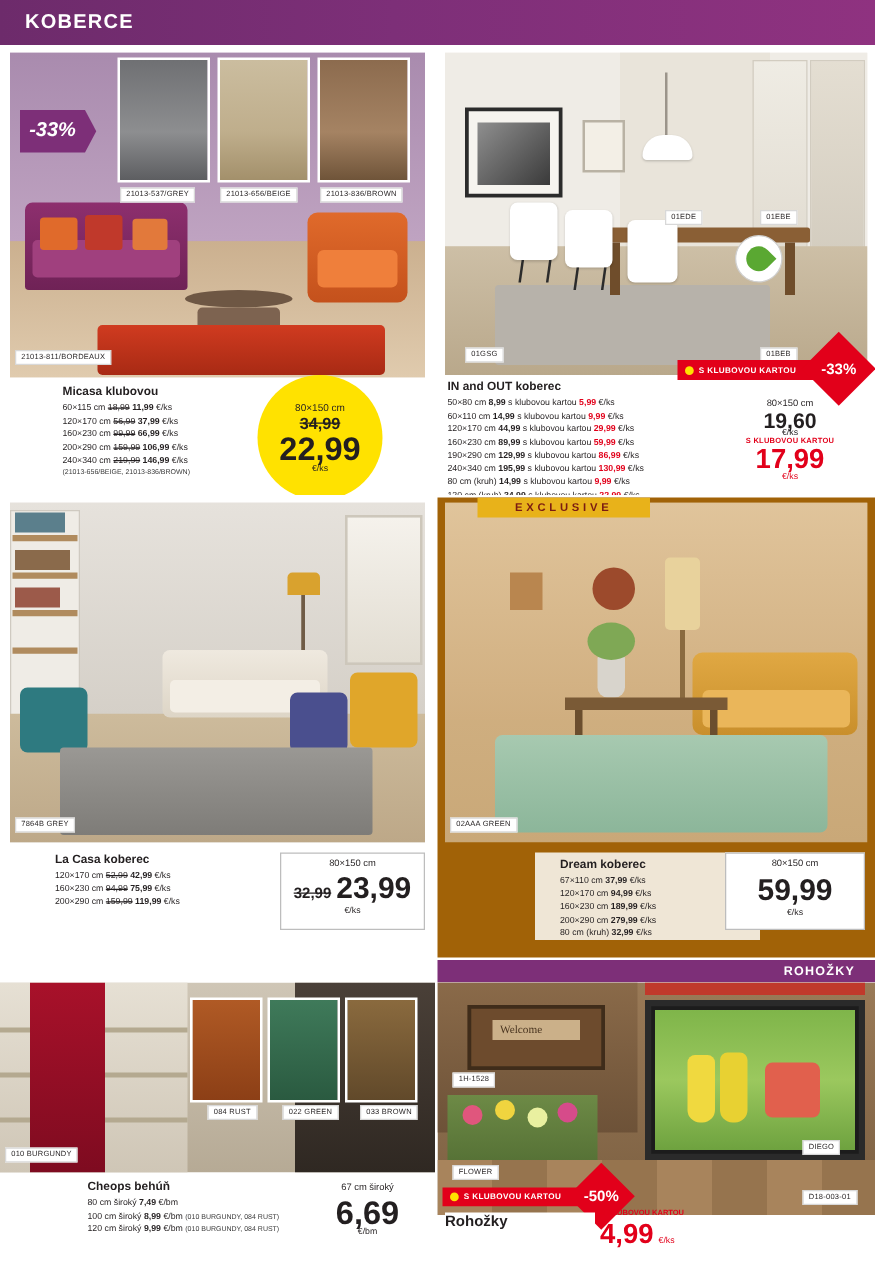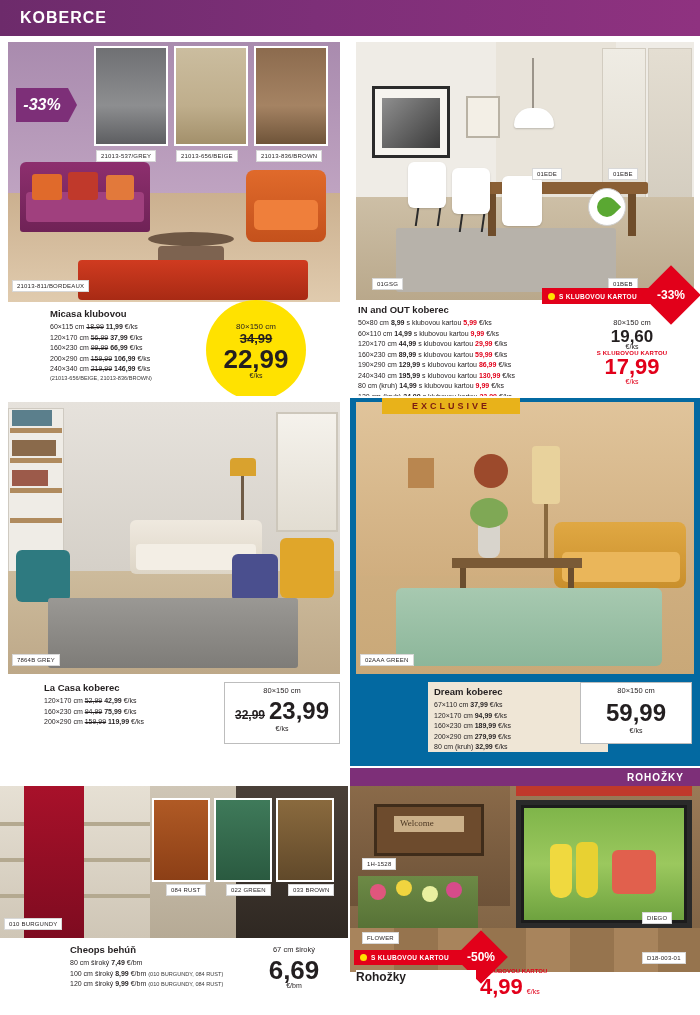--- a/index.html
+++ b/index.html
@@ -384,21 +384,21 @@
     <div class="pricebox" style="left:224px;top:284px;width:116px;height:62px;">
       <div class="size-top">80×150 cm</div>
       <div style="display:flex;align-items:baseline;justify-content:center;gap:4px;margin-top:4px;">
         <span class="price-old">32,99</span>
         <span class="price-main" style="display:inline;">23,99</span>
       </div>
       <div style="text-align:center;font-size:7px;margin-top:2px;">€/ks</div>
     </div>
   </div>
 
-  <div class="panel" style="left:350px;top:398px;width:350px;height:368px;background:#0369a1;">
+  <div class="panel" style="left:350px;top:398px;width:350px;height:368px;background:#a16207;">
     <div class="imgbox" style="left:6px;top:4px;width:338px;height:272px;">
       <div class="scene" style="background:linear-gradient(180deg,#d9b98c,#c9a878);"></div>
       <div style="position:absolute;left:0;top:0;width:100%;height:64%;background:linear-gradient(180deg,#e0c49b,#d0ae7f);"></div>
 
       <div style="position:absolute;left:118px;top:52px;width:34px;height:34px;border-radius:50%;background:#9c4a2c;"></div>
       <div style="position:absolute;left:52px;top:56px;width:26px;height:30px;background:#b9864f;"></div>
 
       <div style="position:absolute;left:176px;top:44px;width:28px;height:58px;background:#e8d29c;border-radius:4px;"></div>
       <div style="position:absolute;left:188px;top:102px;width:4px;height:56px;background:#8a6a3f;"></div>
 
@@ -413,21 +413,21 @@
       <div style="position:absolute;left:212px;top:166px;width:6px;height:36px;background:#6b4e2e;"></div>
 
       <div style="position:absolute;left:40px;top:186px;width:266px;height:78px;background:linear-gradient(180deg,#a7c9b0,#8cb69a);border-radius:6px;"></div>
       <div class="codelabel" style="left:4px;top:252px;">02AAA GREEN</div>
     </div>
 
     <div class="exclusive" style="left:32px;top:0px;width:138px;height:16px;">
       <span>EXCLUSIVE</span>
     </div>
 
-    <div class="infocard" style="left:78px;top:284px;width:180px;height:70px;background:#efe6d6;padding:4px 6px;">
+    <div class="infocard" style="left:78px;top:284px;width:180px;height:70px;background:#efe6d6;padding:4px 20px;">
       <div class="prodname">Dream koberec</div>
       <div class="spec">
         <span>67×110 cm</span>
         <b>37,99</b>
         <span>€/ks</span>
       </div>
       <div class="spec">
         <span>120×170 cm</span>
         <b>94,99</b>
         <span>€/ks</span>

